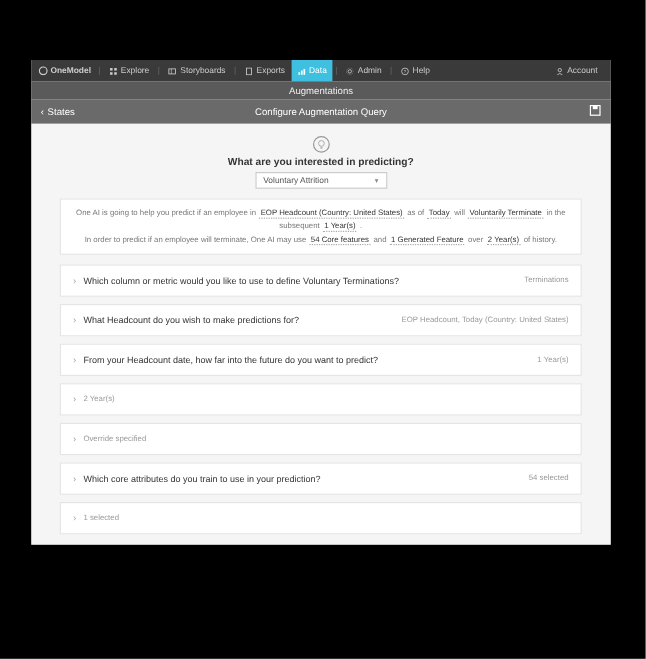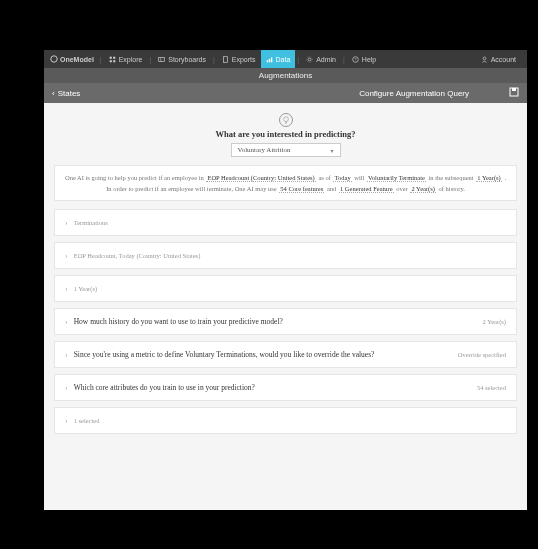--- a/index.html
+++ b/index.html
@@ -6,22 +6,22 @@
   body {
     font-family: -apple-system, BlinkMacSystemFont, "Segoe UI", Arial, sans-serif;
     background: #000;
     width: 538px;
     height: 549px;
     overflow: hidden;
     font-size: 8px;
   }
   .app {
     width: 483px;
-    height: 460px;
-    margin-left: 44px;
+    height: 404px;
+    margin-left: 26px;
     margin-top: 50px;
     background: #f5f5f5;
     display: flex;
     flex-direction: column;
     box-shadow: 0 4px 14px rgba(0,0,0,0.5);
   }
   .topnav {
     background: #3a3a3a;
     color: #ccc;
     height: 18px;
@@ -64,26 +64,25 @@
   .titlebar {
     background: #6a6a6a;
     color: #fff;
     display: flex;
     align-items: center;
     padding: 4px 8px;
     font-size: 8px;
   }
   .titlebar .left, .titlebar .right { flex: 0 0 50px; display:flex; align-items:center; gap:3px;}
   .titlebar .right { justify-content:flex-end; }
-  .titlebar .center { flex: 1; text-align: right; font-weight: 500; }
+  .titlebar .center { flex: 1; text-align: center; font-weight: 500; }
   .content {
     flex: 1;
     overflow-y: auto;
-    padding: 8px 10px;
-    font-family: Liberation Serif, serif;
+    padding: 8px 24px;
   }
   .intro {
     text-align: center;
     margin-bottom: 8px;
   }
   .intro-icon {
     width: 14px; height: 14px; margin: 2px auto;
     border: 1px solid #999; border-radius: 50%;
     display:flex; align-items:center; justify-content:center;
     color:#888;
@@ -276,38 +275,39 @@
       <span>and</span>
       <span class="tok">1 Generated Feature</span>
       <span>over</span>
       <span class="tok">2 Year(s)</span>
       <span>of history.</span>
     </div>
 
     <div id="panels">
         <div class="panel">
           <span class="chev">›</span>
+          <span class="q">Which column or metric would you like to use to define Voluntary Terminations?</span>
           <span class="val">Terminations</span>
         </div>
         <div class="panel">
           <span class="chev">›</span>
+          <span class="q">What Headcount do you wish to make predictions for?</span>
           <span class="val">EOP Headcount, Today (Country: United States)</span>
         </div>
         <div class="panel">
           <span class="chev">›</span>
+          <span class="q">From your Headcount date, how far into the future do you want to predict?</span>
           <span class="val">1 Year(s)</span>
         </div>
         <div class="panel">
           <span class="chev">›</span>
-          <span class="q">How much history do you want to use to train your predictive model?</span>
           <span class="val">2 Year(s)</span>
         </div>
         <div class="panel">
           <span class="chev">›</span>
-          <span class="q">Since you're using a metric to define Voluntary Terminations, would you like to override the values?</span>
           <span class="val">Override specified</span>
         </div>
         <div class="panel">
           <span class="chev">›</span>
           <span class="q">Which core attributes do you train to use in your prediction?</span>
           <span class="val">54 selected</span>
         </div>
         <div class="panel">
           <span class="chev">›</span>
           <span class="val">1 selected</span>

